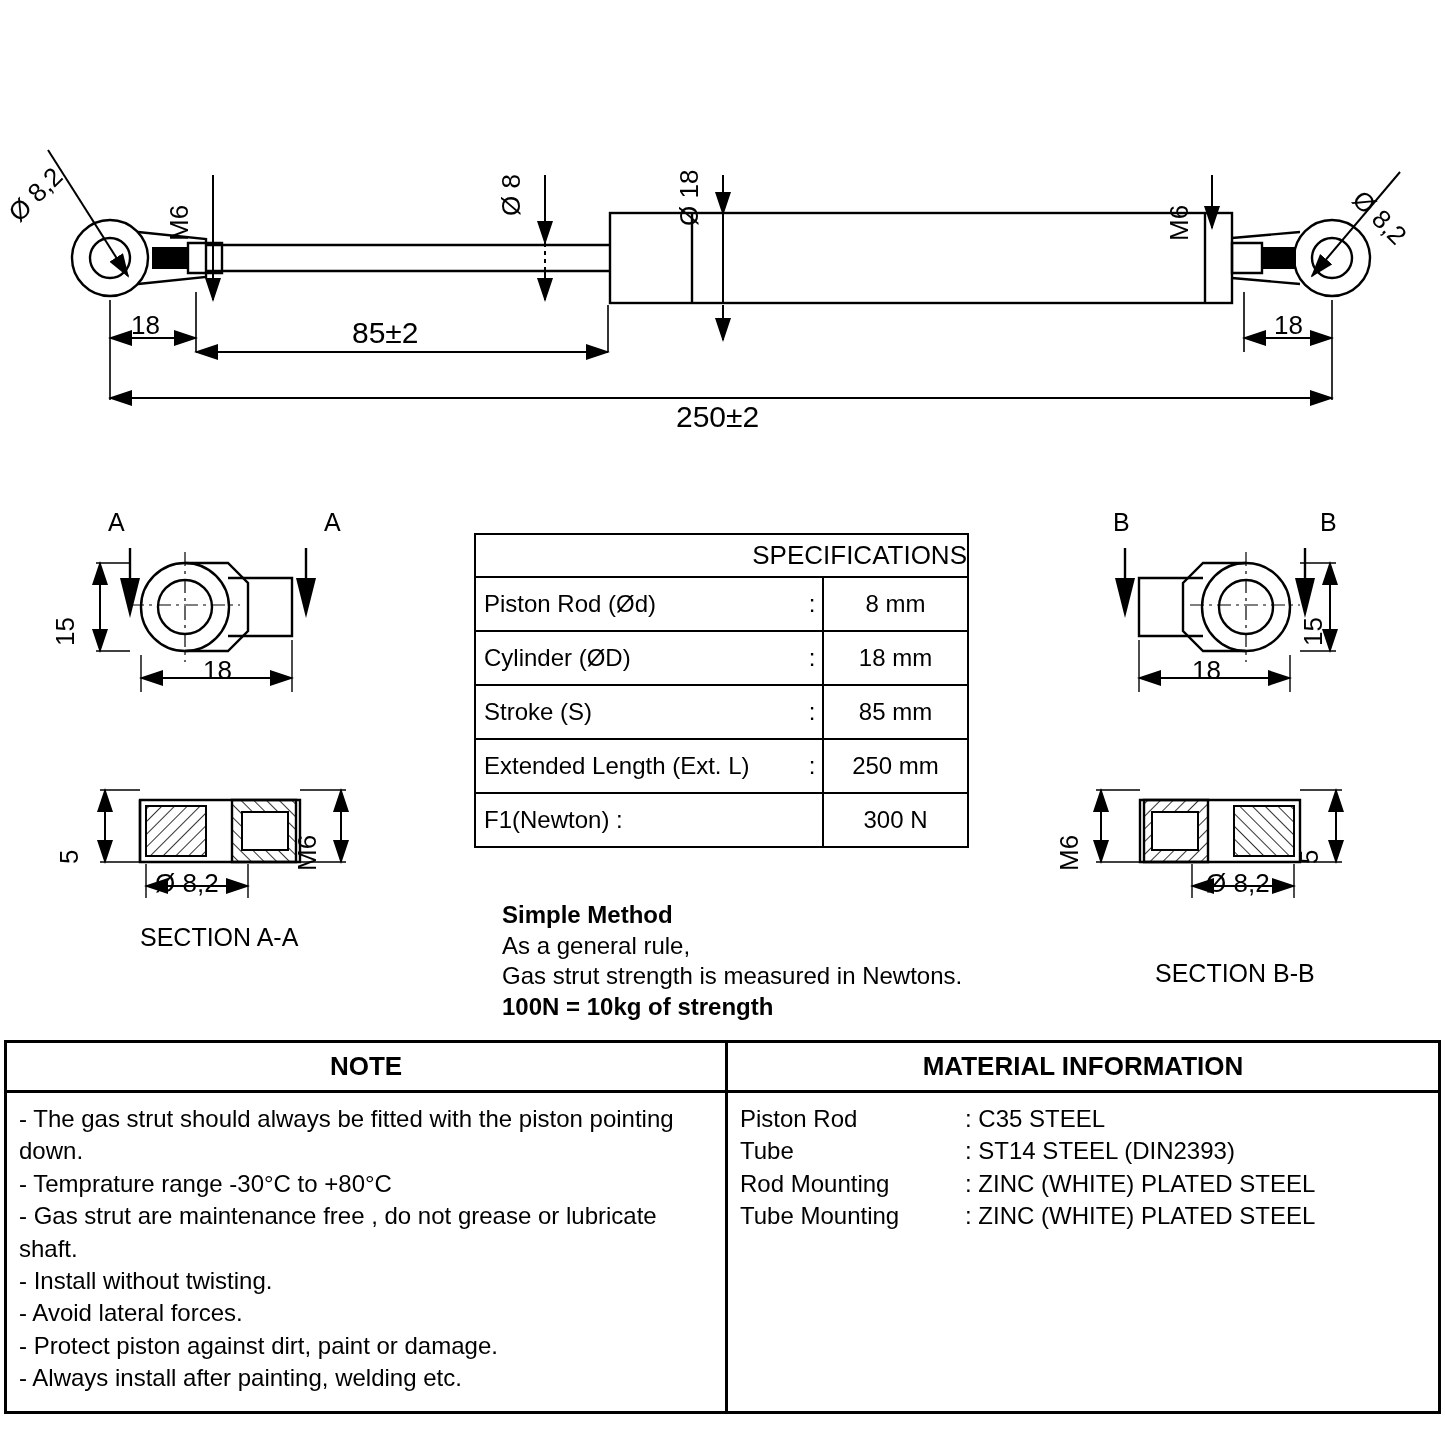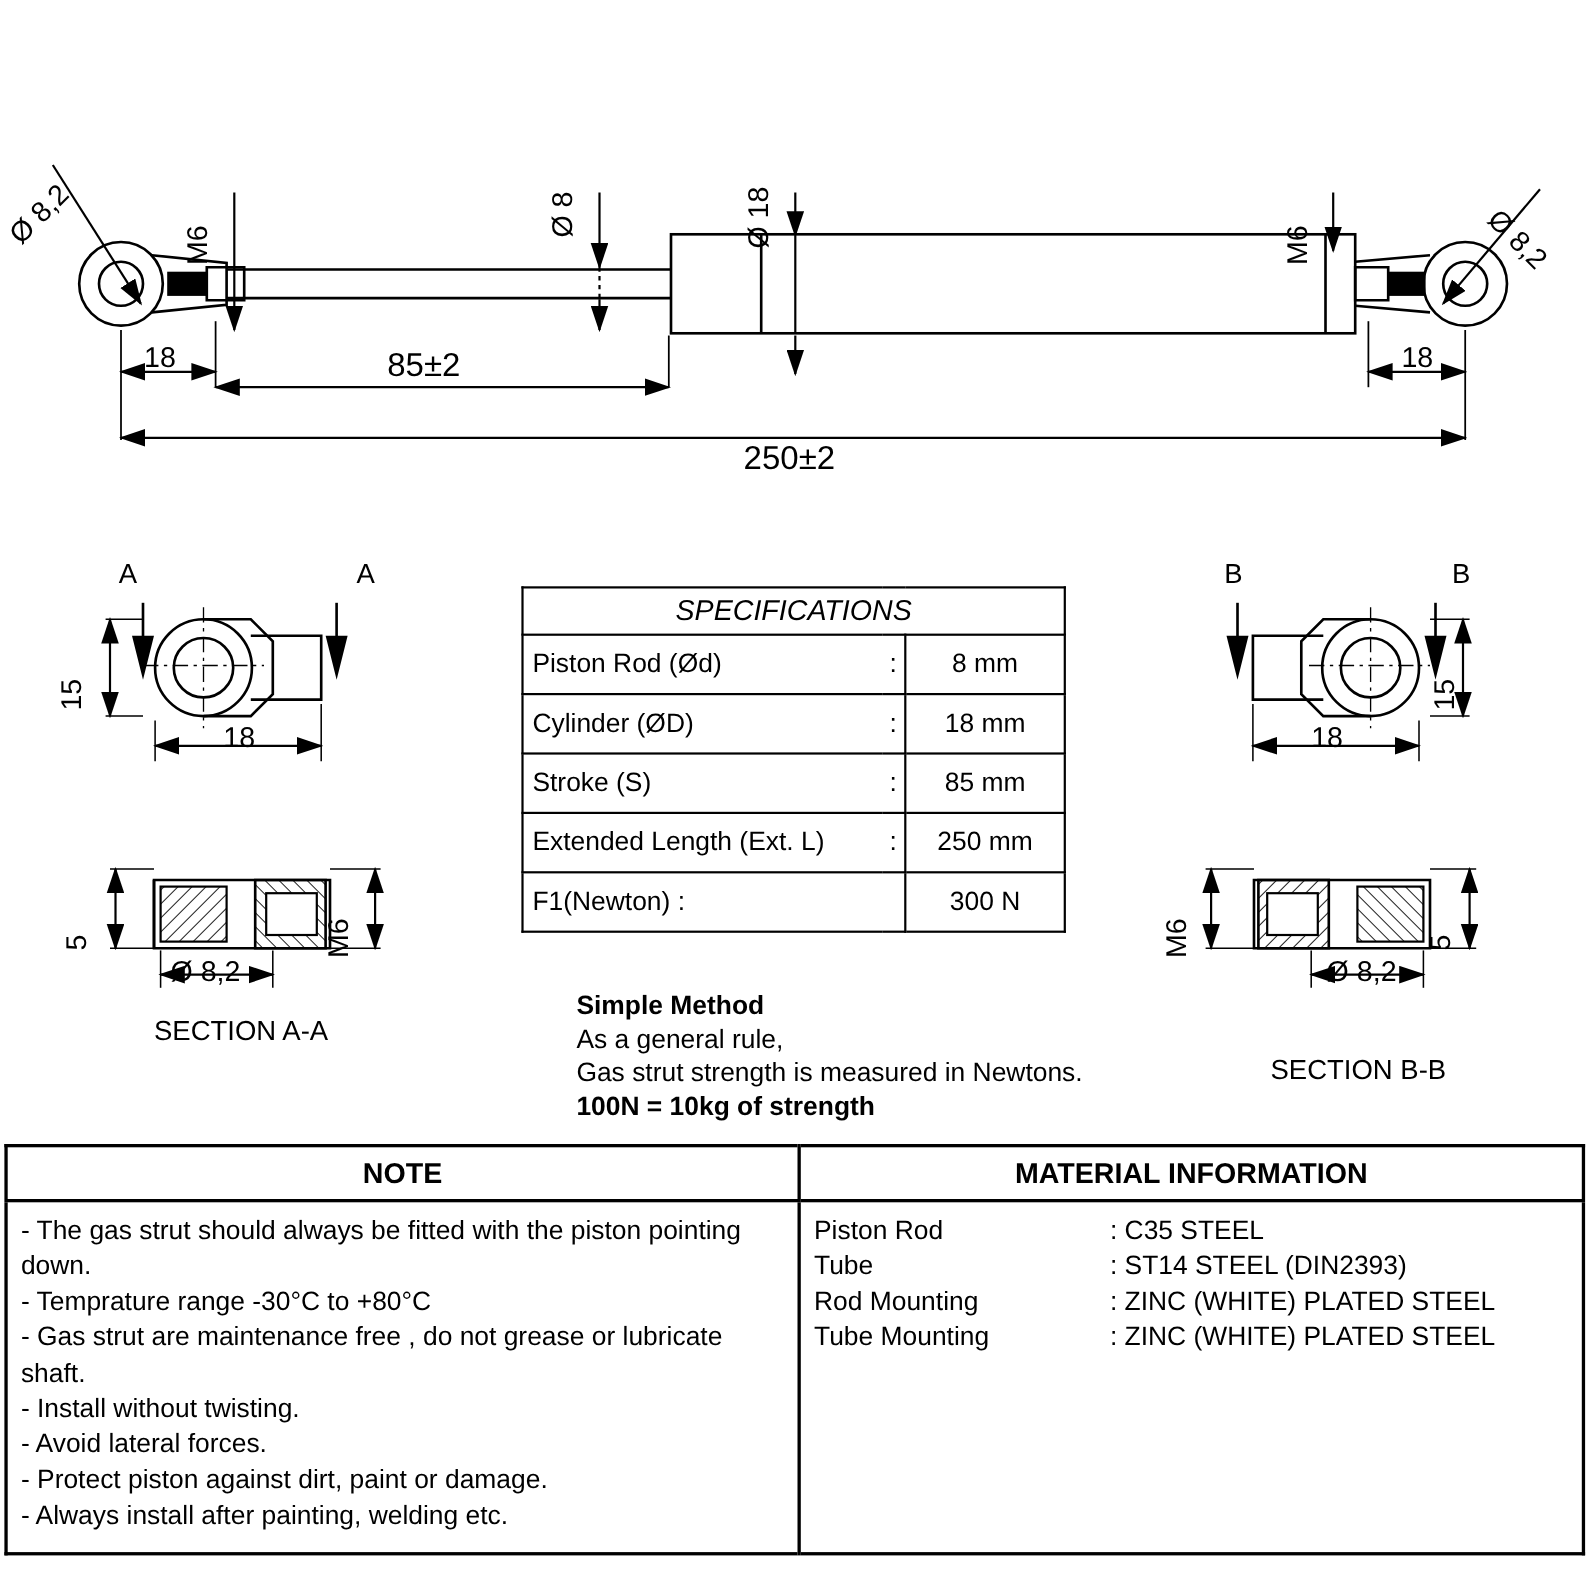--- a/index.html
+++ b/index.html
@@ -52,33 +52,32 @@
   }
   #spec-table td, #spec-table th {
     border: 2px solid #000;
     font-family: "Liberation Sans", sans-serif;
     font-size: 24px;
     font-weight: normal;
     padding: 11px 8px;
     height: 30px;
   }
   #spec-table th {
-    text-align: center;
+    text-align: right;
     font-size: 26px;
     padding: 5px 0;
-    font-style: italic;
   }
   #spec-table td.k { text-align: left; width: 310px; border-right: none; }
   #spec-table td.c { text-align: center; width: 20px; border-left: none; border-right: 2px solid #000; padding: 0; }
   #spec-table td.v { text-align: center; }
 
   
   #simple-method {
     position: absolute;
-    left: 524px;
+    left: 502px;
     top: 900px;
     font-size: 24px;
     line-height: 1.28;
   }
   #simple-method .b { font-weight: bold; }
 
   
   #bottom-table {
     position: absolute;
     left: 4px;
@@ -96,21 +95,21 @@
     text-align: center;
   }
   #bottom-table td {
     vertical-align: top;
     padding: 10px 12px 16px 12px;
     font-size: 24px;
     line-height: 1.35;
   }
   #bottom-table .divider { border-left: 3px solid #000; }
   #bottom-table .noteline { display: block; }
-  .mat-row { display: flex; gap: 44px; }
+  .mat-row { display: flex; }
   .mat-row .mk { width: 225px; }
   .mat-row .mv { }
 </style>
 </head>
 <body>
 
 <div class="stage">
 
   <svg class="drawing" viewBox="0 0 1445 1445">
     <defs>

